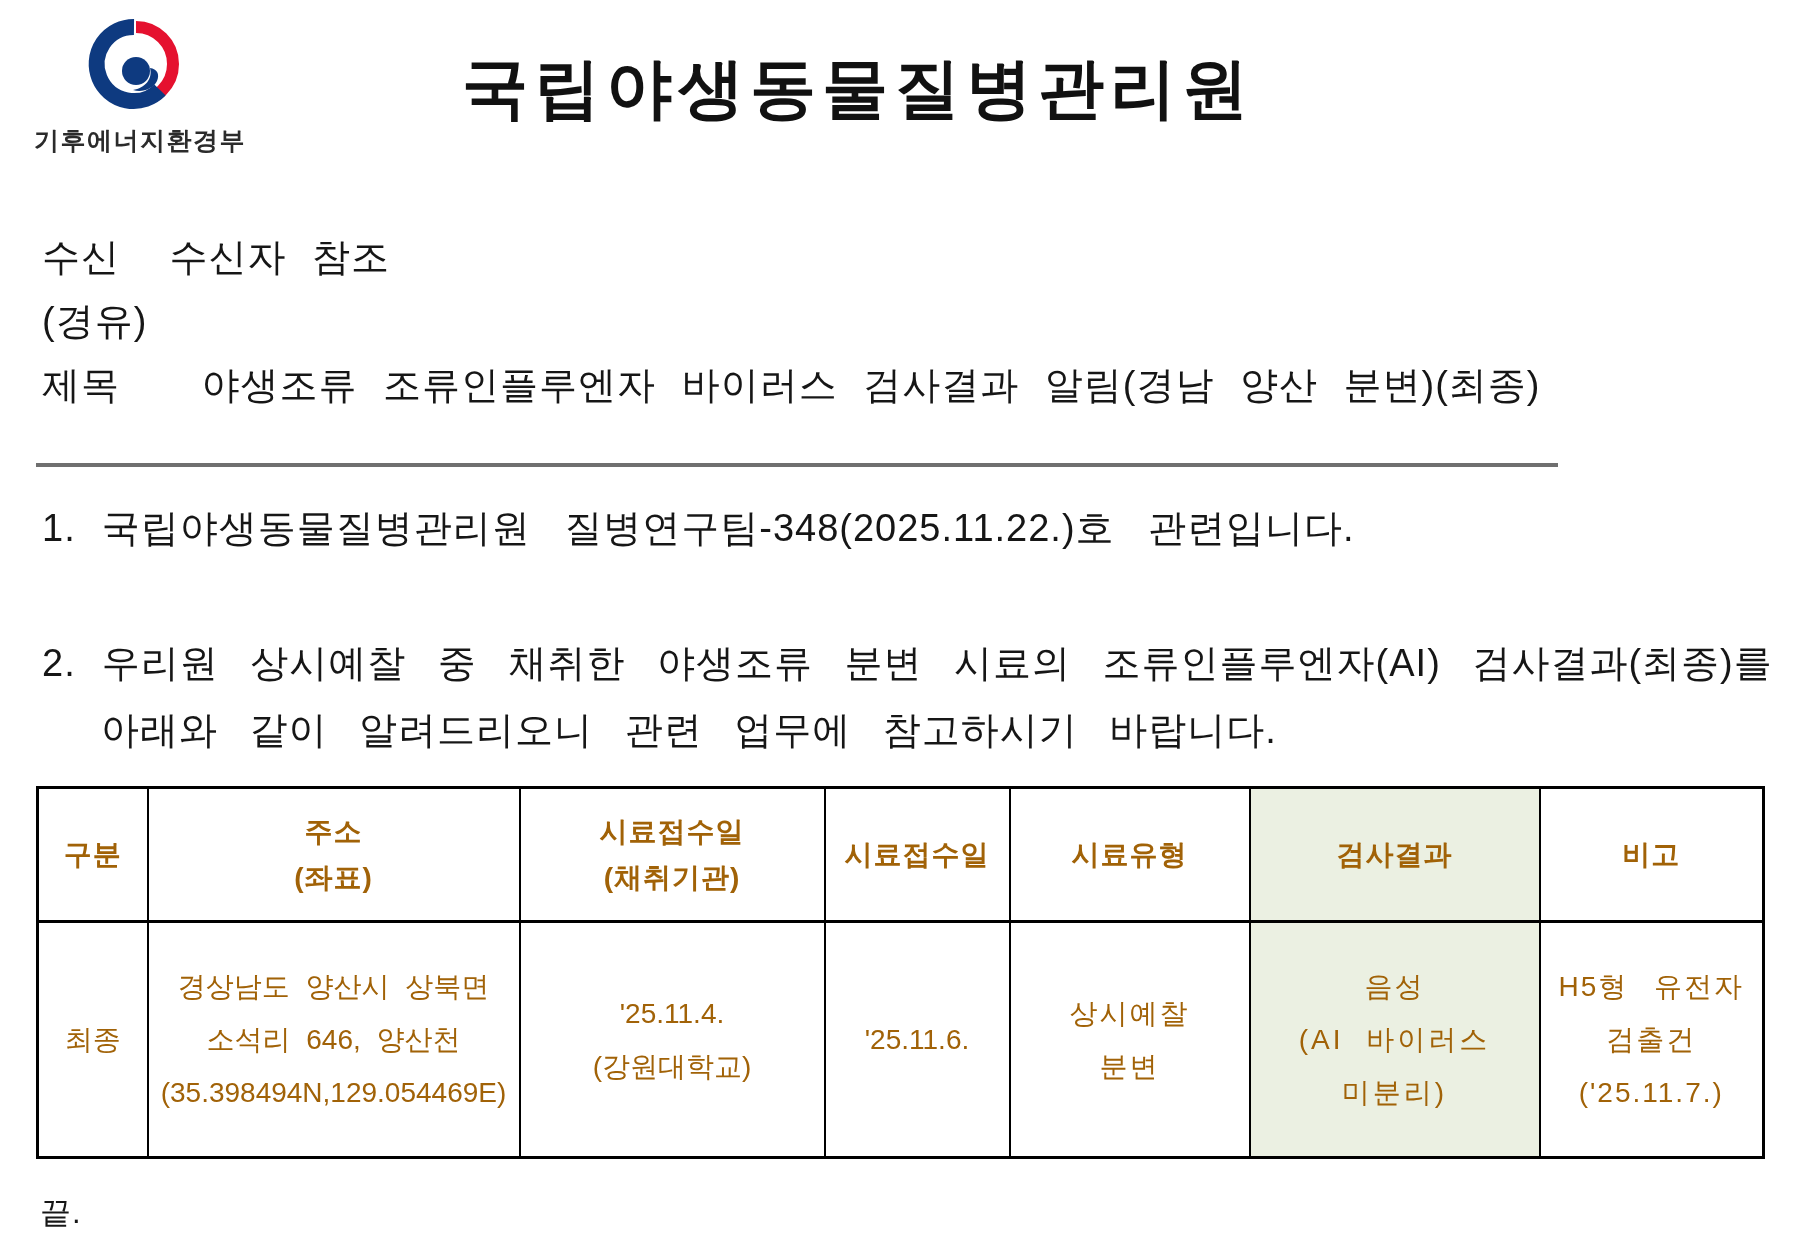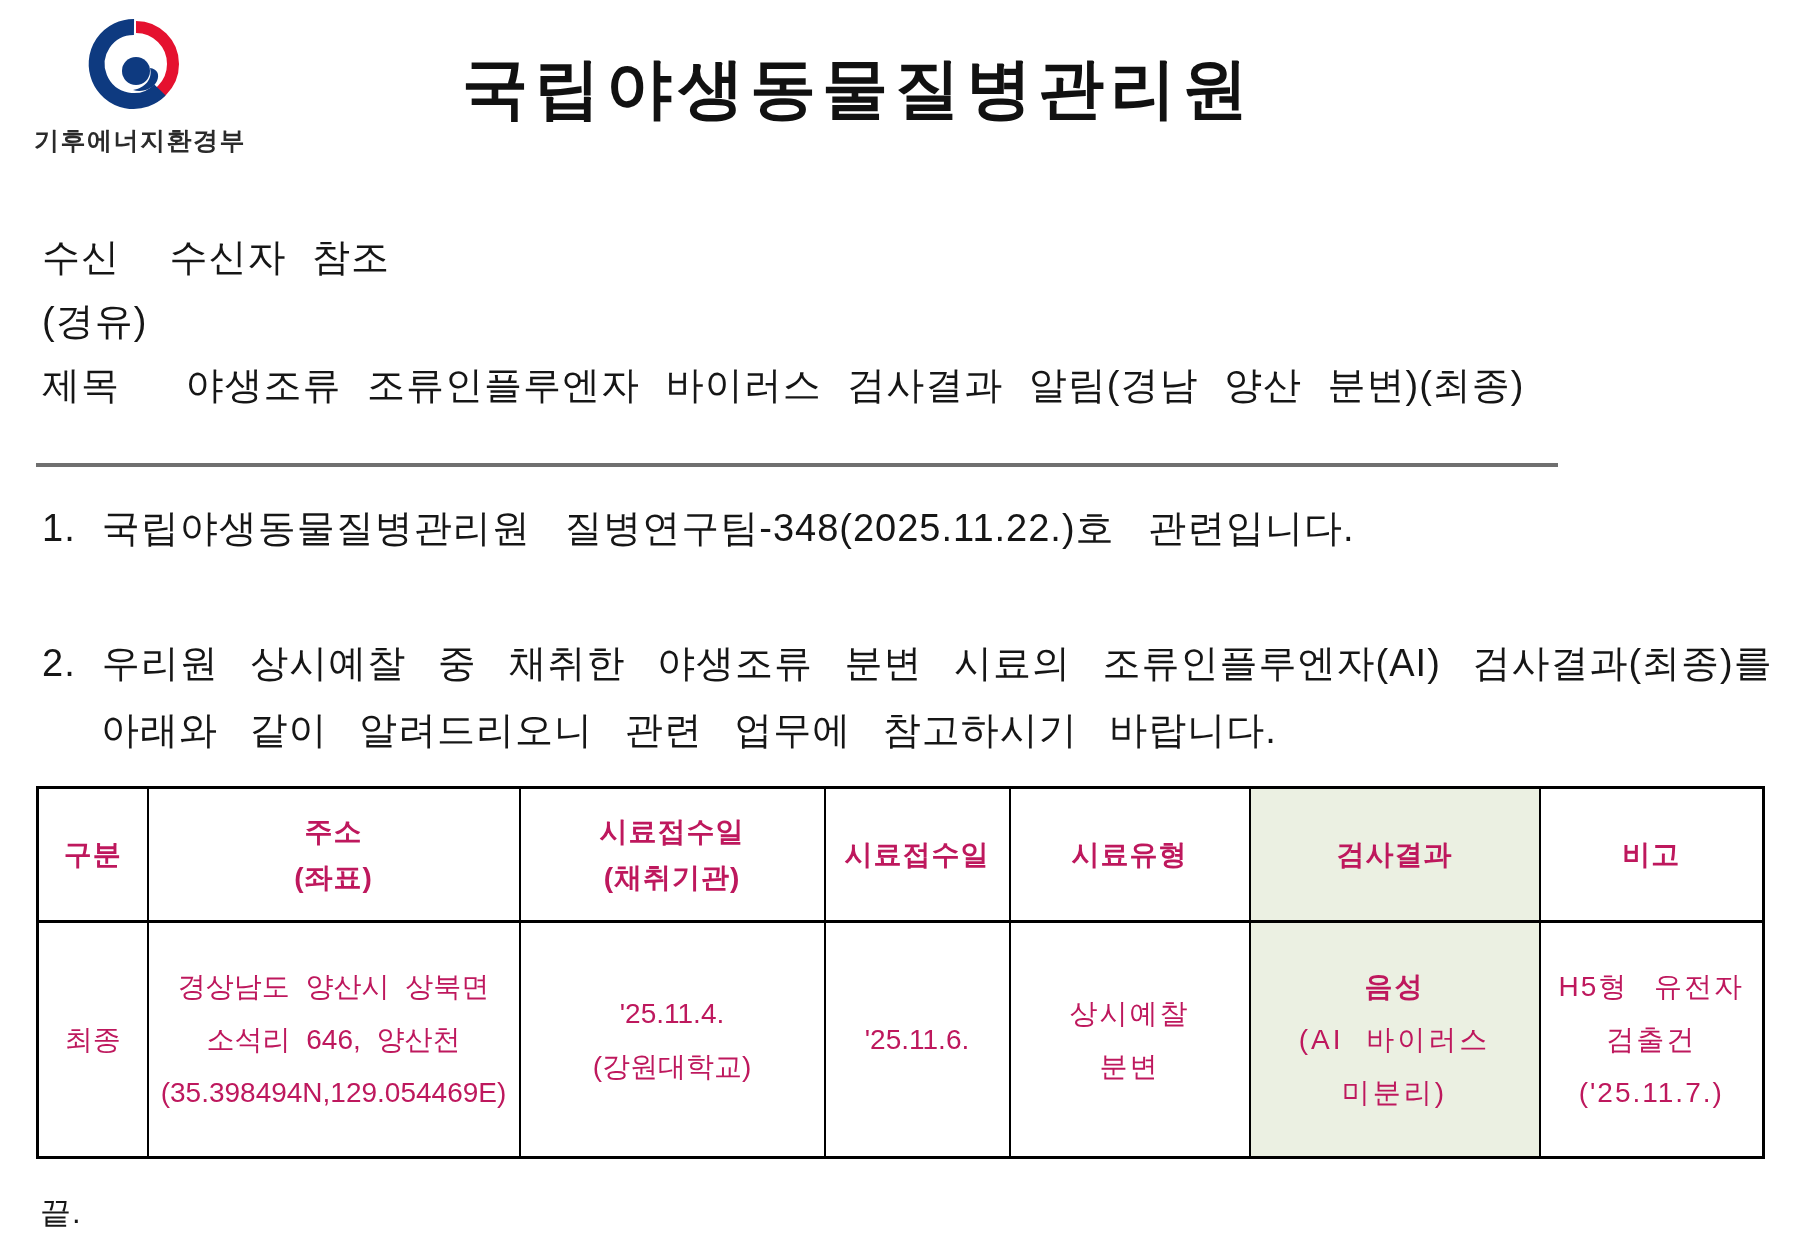--- a/index.html
+++ b/index.html
@@ -26,49 +26,49 @@
 
   
   .bodyline{
     position:absolute;font-size:38px;letter-spacing:1px;word-spacing:14px;
     white-space:nowrap;color:#161616;
   }
   .recv{left:42px;top:232px}
   .recv .lbl{margin-right:24px}
   .via{left:42px;top:296px}
   .subject{left:42px;top:360px}
-  .subject .lbl{margin-right:40px}
+  .subject .lbl{margin-right:56px}
   .rule{position:absolute;left:36px;top:463px;width:1522px;height:4px;background:#6f6f6f}
   .item1{left:42px;top:503px;word-spacing:22px}
   .item1 .no{margin-right:26px;word-spacing:0}
   .item2a{left:42px;top:638px;word-spacing:20px}
   .item2a .no{margin-right:26px;word-spacing:0}
   .item2b{left:101px;top:705px;word-spacing:20px}
   .closing{position:absolute;left:40px;top:1192px;font-size:31px;letter-spacing:1px}
 
   
   .result-table{
     position:absolute;left:36px;top:786px;width:1726px;
     border-collapse:collapse;table-layout:fixed;
-    font-size:28px;color:#be185d;
+    font-size:28px;color:#a16207;
   }
   .result-table,
   .result-table th,.result-table td{border:2px solid #000}
   .result-table{border:3px solid #000}
   .result-table thead tr{height:134px}
   .result-table tbody tr{height:236px}
   .result-table th{
     font-weight:700;letter-spacing:1px;text-align:center;vertical-align:middle;
     border-bottom:3px solid #000;padding:0;
   }
   .result-table td{text-align:center;vertical-align:middle;padding:0}
   .hline{display:block;line-height:46px}
   .cline{display:block;line-height:53px}
   .col-result{background:#ebf0e2}
-  .result-main{display:block;line-height:53px;font-weight:700;letter-spacing:2px}
+  .result-main{display:block;line-height:53px;font-weight:400;letter-spacing:2px}
   .cell-address .cline{word-spacing:8px}
   .cell-collection .cline{word-spacing:6px}
   .cell-result .cline{letter-spacing:3px;word-spacing:12px}
   .cell-note .cline{word-spacing:16px;letter-spacing:2px}
   .cell-sample .cline{letter-spacing:2px}
 </style>
 </head>
 <body>
 
 <div class="page">

